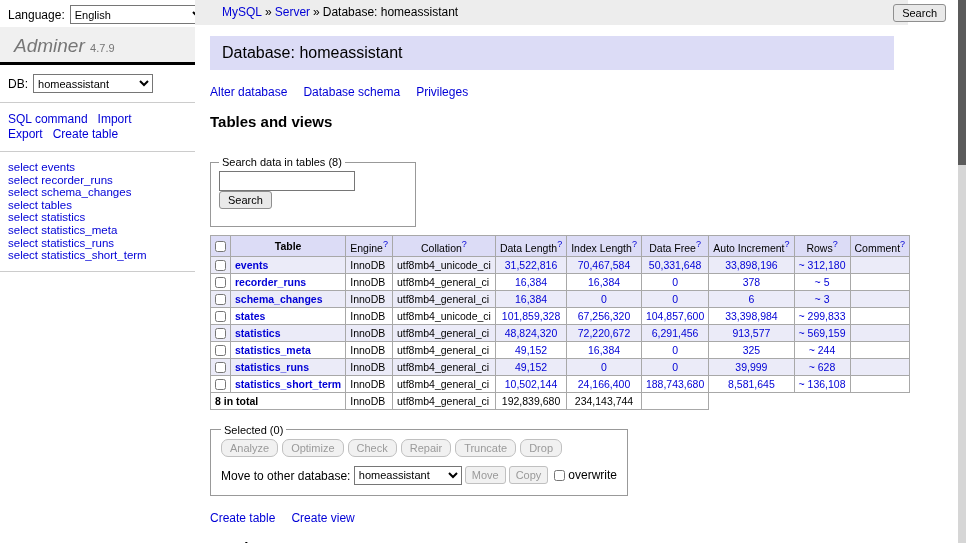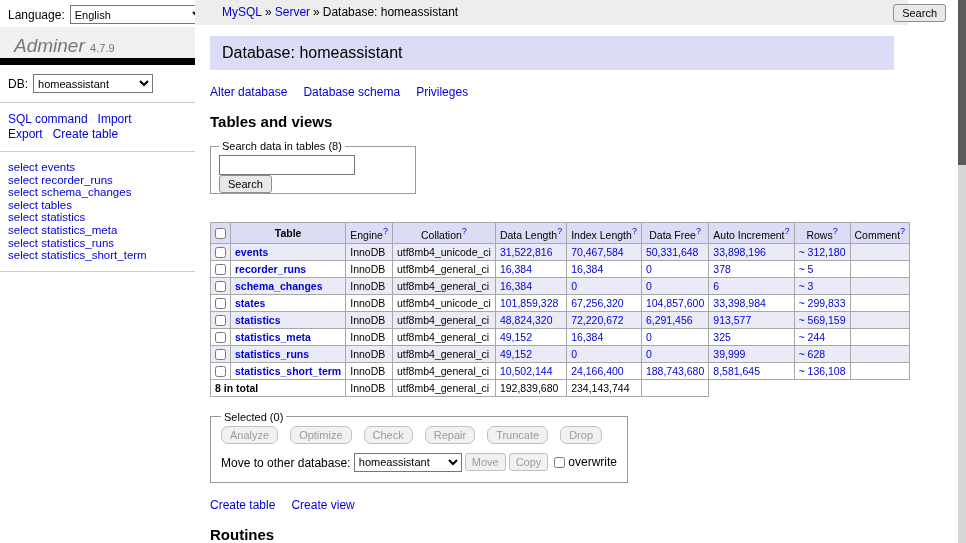--- a/index.html
+++ b/index.html
@@ -28,59 +28,59 @@
   .lang select { width: 136px; }
   .crumbs {
     position: absolute; left: 195px; top: 0; width: 713px; height: 25px;
     background: var(--breadcrumb-bg, #ededed); padding: 5px 0 0 27px;
   }
   .crumbs .sep { margin: 0 3px; }
   .logout { position: absolute; right: 12px; top: 4px; }
 
   
   #sidebar { position: absolute; left: 0; top: 27px; width: 195px; height: 516px; background: #fff; }
-  .brand { background: var(--brand-bg, #f0f0f0); border-bottom: 7px solid #000000; padding: 8px 14px; height: 38px; }
+  .brand { background: var(--brand-bg, #f0f0f0); border-bottom: 3px solid #000000; padding: 8px 14px; height: 38px; }
   .brand-name { font-size: 19px; font-style: italic; color: #767676; }
   .brand-ver { font-size: 11px; color: #767676; margin-left: 2px; }
   .side-sec { padding: 9px 8px; border-bottom: 1px solid #ccc; }
   .db-row label { margin-right: 5px; }
   .db-row select { width: 120px; }
   [data-name="sidebar-action-links"] a { margin-right: 10px; line-height: 15px; }
   .tables-list a { display: block; font-size: 11.5px; line-height: 12.6px; }
 
   
   #main { position: absolute; left: 195px; top: 27px; width: 713px; height: 516px; padding-left: 15px; }
   h2 {
     margin: 9px 14px 0 0; background: var(--accent-bg, #dcdcf6);
     padding: 8px 12px; font-size: 16px; font-weight: normal;
   }
   .navlinks { margin-top: 15px; }
   .navlinks a { margin-right: 16px; }
   h3 { margin-top: 14px; font-size: 15px; font-weight: bold; }
   fieldset { border: 1px solid #999; }
   fieldset legend { font-size: 11px; padding: 0 3px; }
-  .search-fs { margin-top: 10px; width: 206px; padding: 3px 8px 0; }
+  .search-fs { margin-top: 26px; width: 206px; padding: 3px 8px 17px; }
   .search-fs input[type="text"] { width: 136px; height: 20px; margin-right: 3px; }
 
-  #tables-table { margin-top: 28px; border-collapse: collapse; font-size: 10.5px; table-layout: fixed; }
+  #tables-table { margin-top: 8px; border-collapse: collapse; font-size: 10.5px; table-layout: fixed; }
   #tables-table th, #tables-table td {
     border: 1px solid #a8a8a8; padding: 1px 4px; height: 17px;
     overflow: hidden; white-space: nowrap; line-height: 14px;
   }
   thead th { background: var(--accent-bg, #dcdcf6); font-weight: normal; text-align: center; }
   thead th:nth-child(2) { font-weight: bold; }
   sup a { font-size: 9px; }
   tr.odd td { background: var(--alt-row-bg, #ebebf8); }
-  td.num { text-align: left; }
+  td.num { text-align: center; }
   td.name a { font-weight: bold; }
   td.chk, th.chk { text-align: center; padding: 0; }
   .total-label { font-weight: bold; }
 
   .selected-fs { margin-top: 14px; width: 404px; padding: 3px 10px 10px; }
-  .btn-row button { margin-right: 12px; border-radius: 7px; }
+  .btn-row button { margin-right: 4px; border-radius: 7px; }
   .move-row { margin-top: 9px; white-space: nowrap; }
   .move-row select { width: 108px; }
   .move-row button { margin-left: 3px; padding: 2px 6px; }
   .ovw { margin-left: 6px; font-size: 12px; }
   .ovw span { margin-left: 3px; }
 
   
   #scrollbar { position: absolute; right: 0; top: 0; width: 8px; height: 543px; background: #d6d6d6; }
   #scrollbar .thumb { position: absolute; top: 0; left: 0; width: 8px; height: 165px; background: #5b5b5b; }
 </style>

